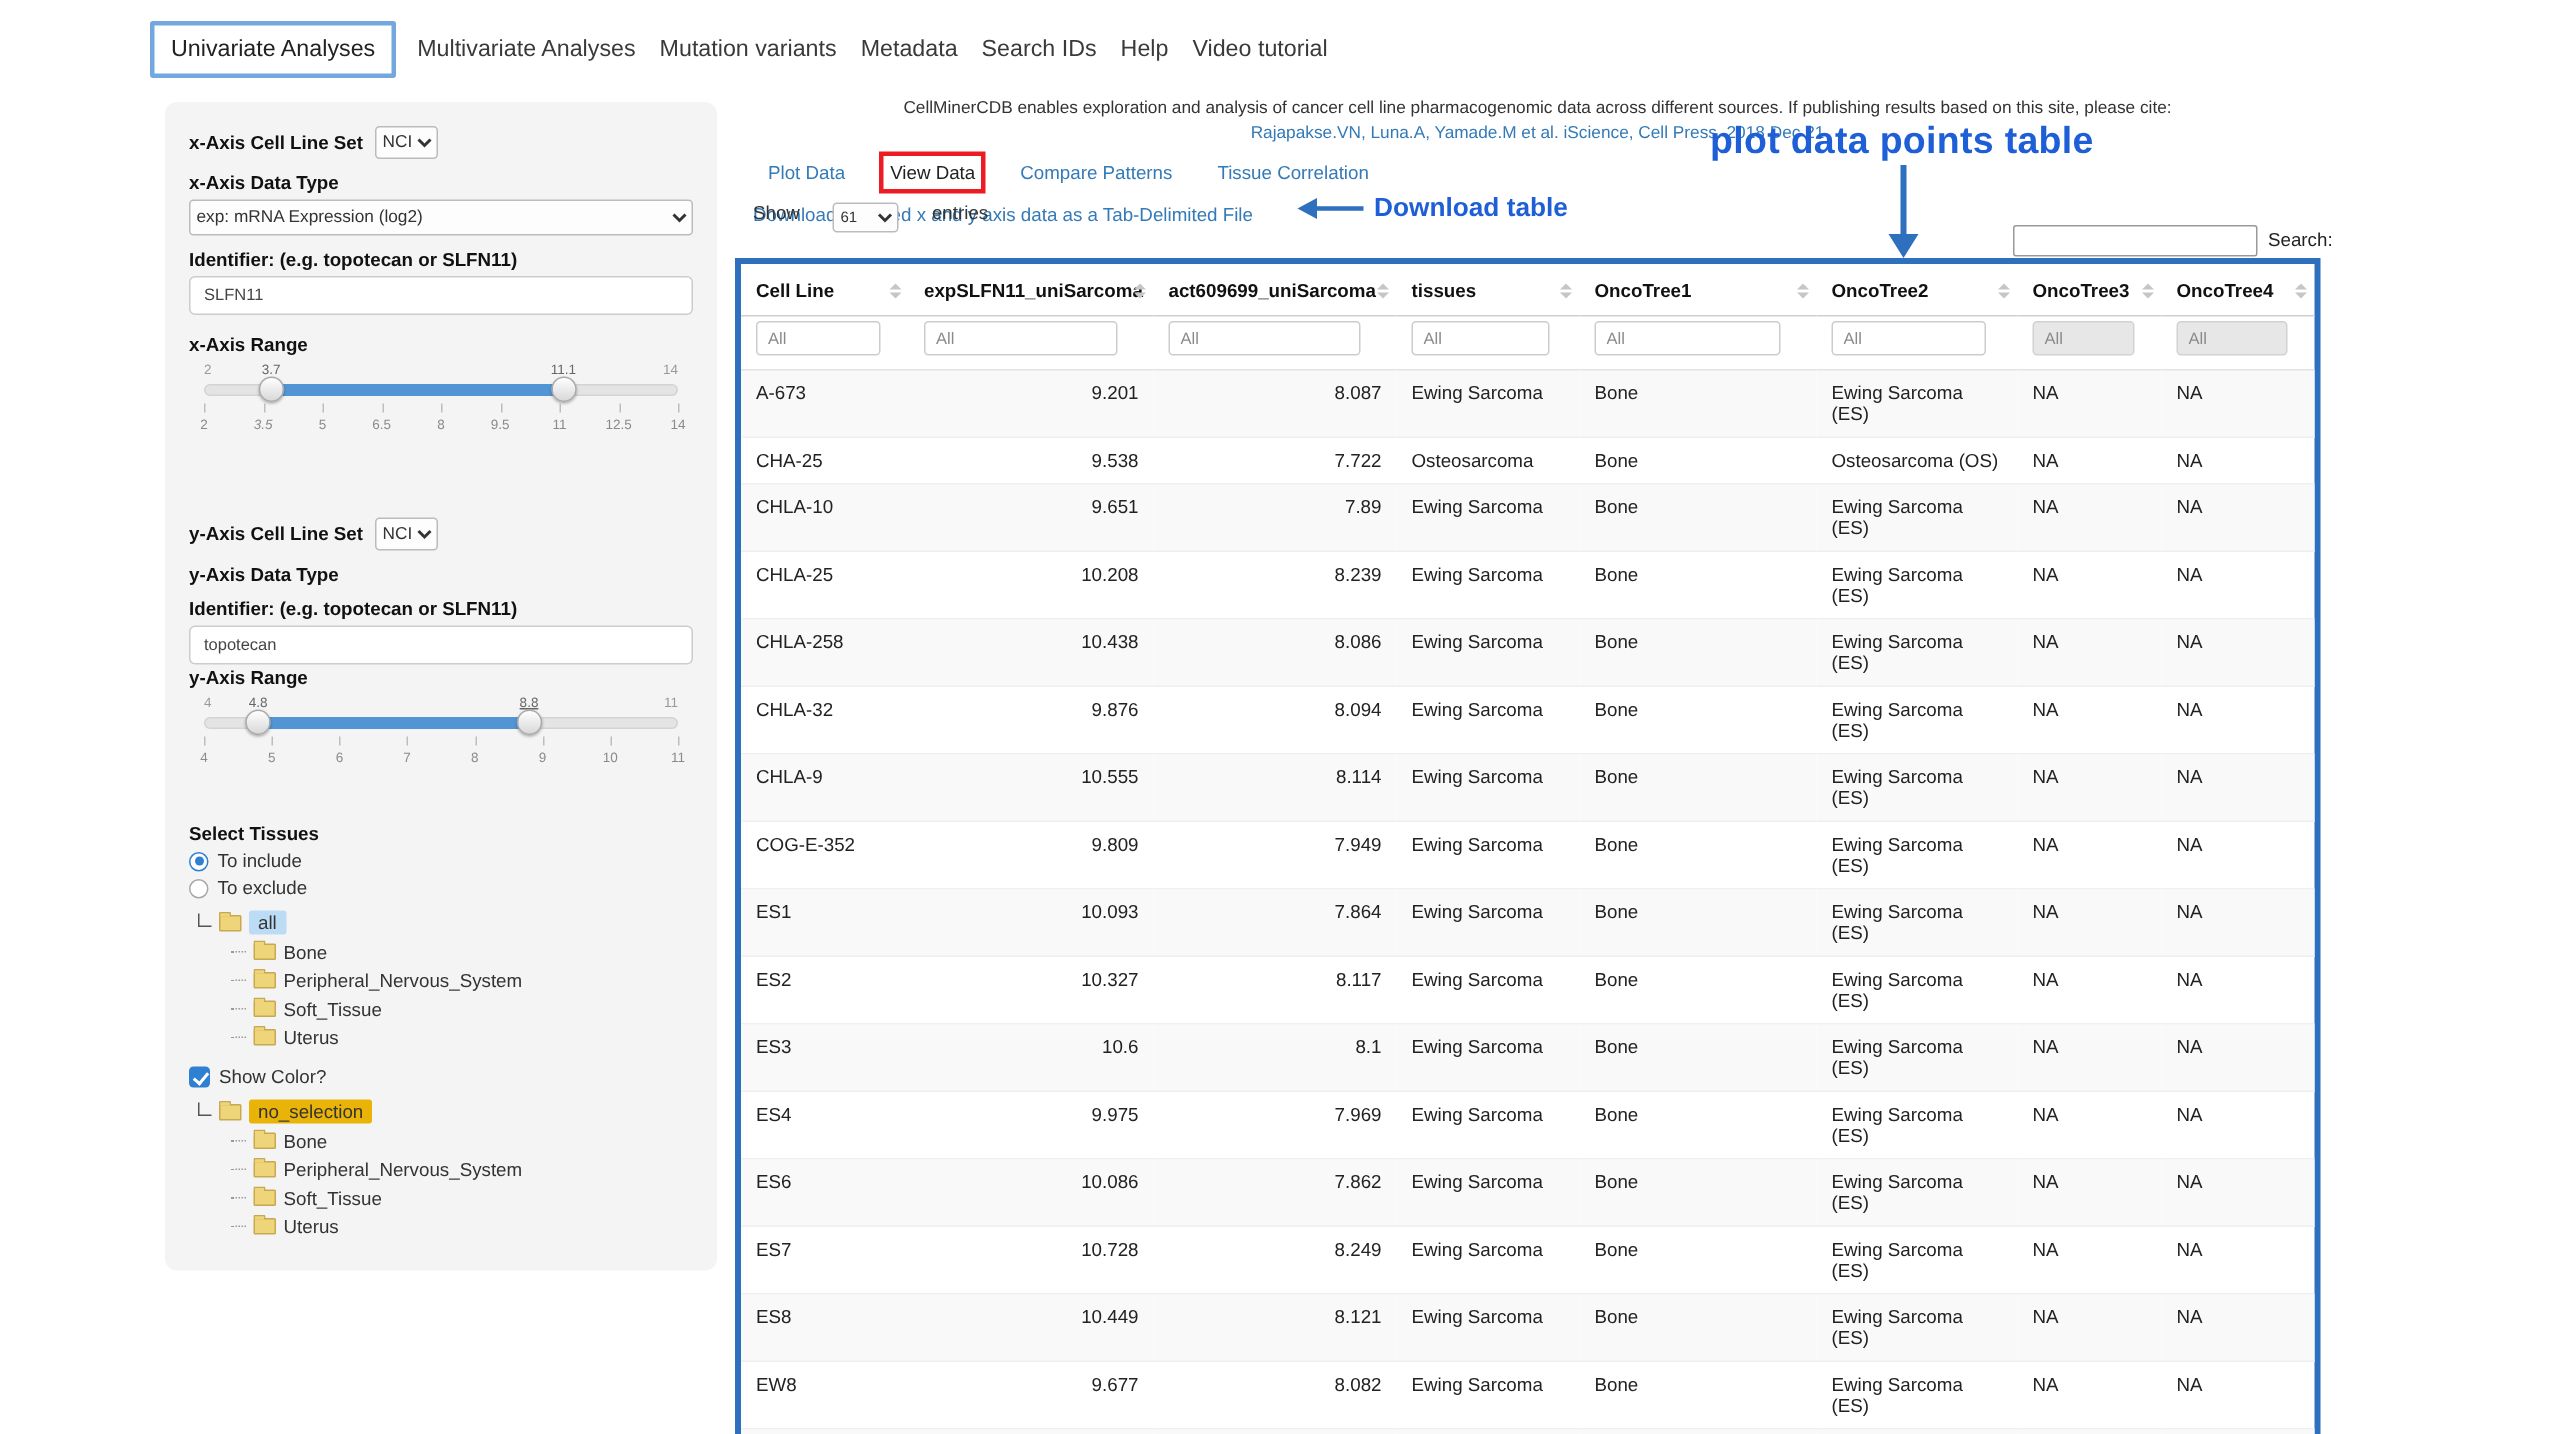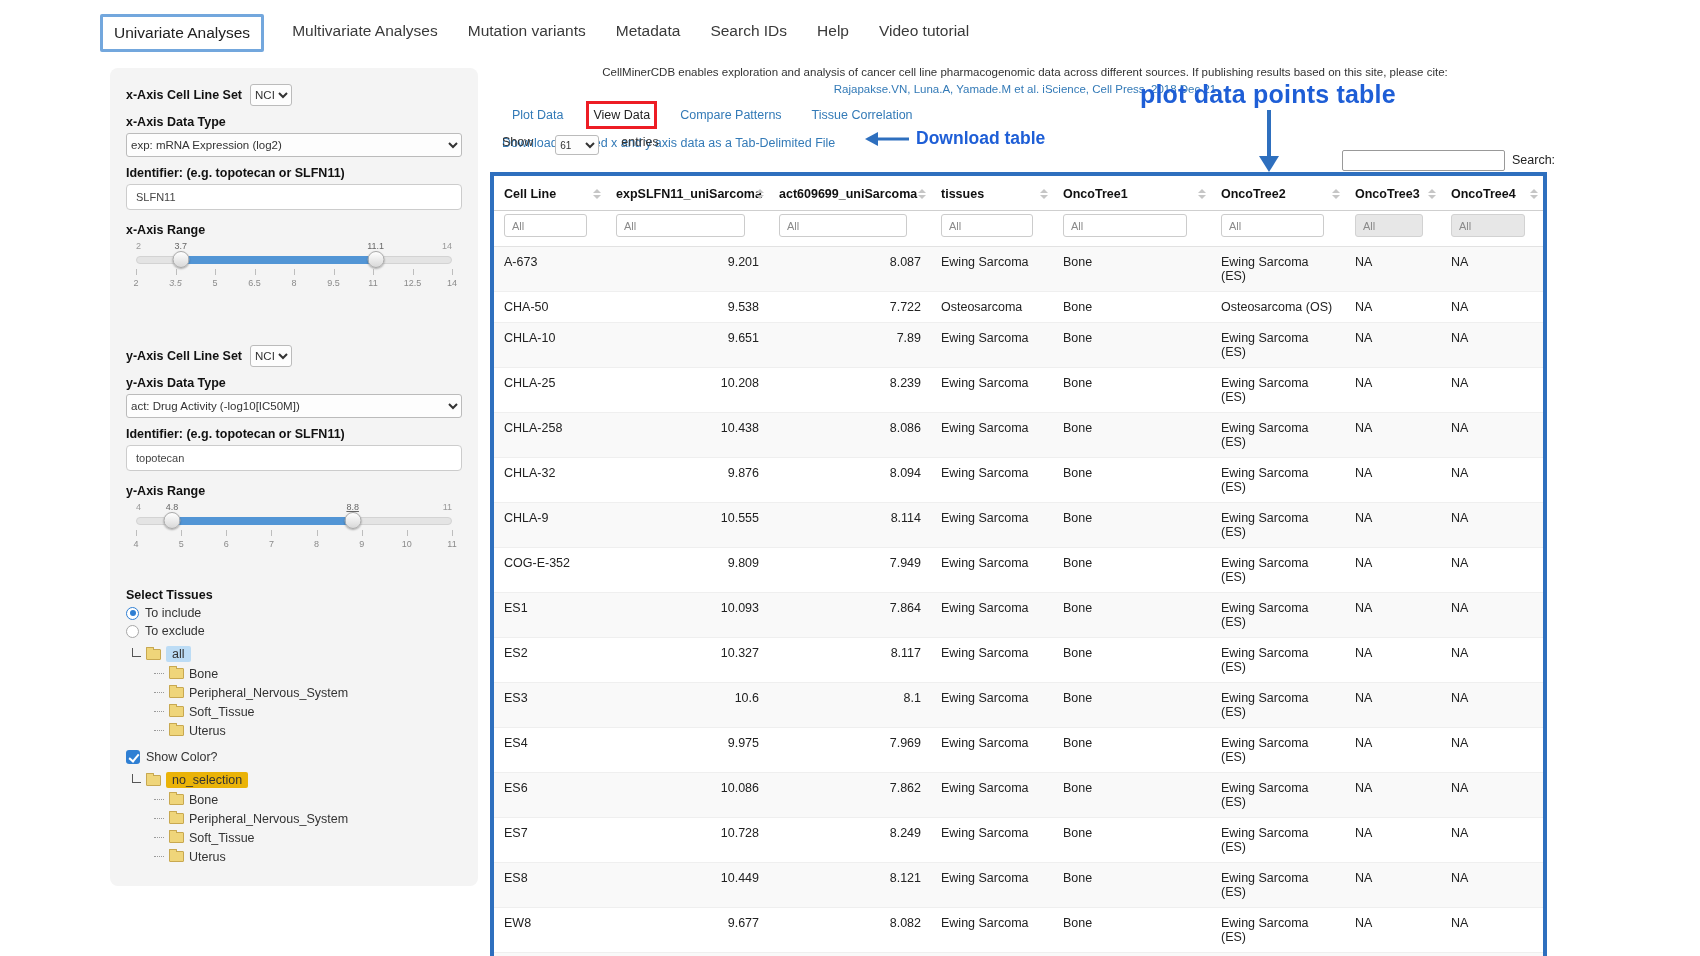--- a/index.html
+++ b/index.html
@@ -1,20 +1,20 @@
 <!DOCTYPE html>
 <html style="--link-blue: #337ab7; --annotation-blue: #1e5ed6; --highlight-red: #ed1c24; --table-border: #2e6fbe; --slider-blue: #5295d5; --selected-tab-border: #73a7dd;"><head>
 <meta charset="utf-8">
 <style>
   *{box-sizing:border-box;margin:0;padding:0}
   body{width:1700px;height:956px;position:relative;background:#fff;
        font-family:"Liberation Sans","DejaVu Sans",sans-serif;color:#333;overflow:hidden}
 
   
-  .top-nav{position:absolute;left:100px;top:14px;display:flex;gap:26px;
+  .top-nav{position:absolute;left:100px;top:14px;display:flex;align-items:center;gap:12px;
            font-size:15.5px;color:#3a3a3a}
   .nav-tab{cursor:pointer;padding:8px 2px;white-space:nowrap}
   .nav-tab.active{border:3px solid var(--selected-tab-border,#73a7dd);padding:7px 11px;border-radius:2px;color:#222}
 
   
   .sidebar{position:absolute;left:110px;top:68px;width:368px;background:#f4f4f4;
            border-radius:8px;padding:16px 16px 18px;font-size:12.5px}
   .fld-label{font-weight:700;font-size:12.5px;margin:9px 0 4px;color:#111}
   .inline-row{display:flex;align-items:center;gap:8px;margin-bottom:2px}
   .inline-row .fld-label{margin:0}
@@ -157,26 +157,25 @@
         <div class="sl-ticklab" style="left: 100%;">14</div>
       </div>
   </div>
 
   <div class="inline-row" style="margin-top:44px">
     <span class="fld-label">y-Axis Cell Line Set</span>
     <select><option>NCI</option></select>
   </div>
 
   <div class="fld-label">y-Axis Data Type</div>
-  <select class="wide"><option>act: Drug Activity (-log10[IC50M])</option></select>
 
   <div class="fld-label">Identifier: (e.g. topotecan or SLFN11)</div>
   <input class="text" value="topotecan" style="">
 
-  <div class="fld-label" style="margin-top:13px">y-Axis Range</div>
+  <div class="fld-label" style="margin-top:2px">y-Axis Range</div>
   <div class="slider">
     <span class="sl-min">4</span>
     <span class="sl-max">11</span>
     <span class="sl-from" style="left: 11.4286%;">4.8</span>
     <span class="sl-to" style="left: 68.5714%; text-decoration: underline;">8.8</span>
     <div class="sl-track"></div>
     <div class="sl-bar" style="left: 11.4286%; width: 57.1429%;"></div>
     <div class="sl-handle h1" style="left: 11.4286%;"></div>
     <div class="sl-handle h2" style="left: 68.5714%;"></div>
     <div class="sl-grid">
@@ -359,21 +358,21 @@
           <td>A-673</td>
           <td class="num">9.201</td>
           <td class="num">8.087</td>
           <td>Ewing Sarcoma</td>
           <td>Bone</td>
           <td>Ewing Sarcoma (ES)</td>
           <td>NA</td>
           <td>NA</td>
         </tr>
         <tr>
-          <td>CHA-50</td>
+          <td>CHA-25</td>
           <td class="num">9.538</td>
           <td class="num">7.722</td>
           <td>Osteosarcoma</td>
           <td>Bone</td>
           <td>Osteosarcoma (OS)</td>
           <td>NA</td>
           <td>NA</td>
         </tr>
         <tr>
           <td>CHLA-10</td>

